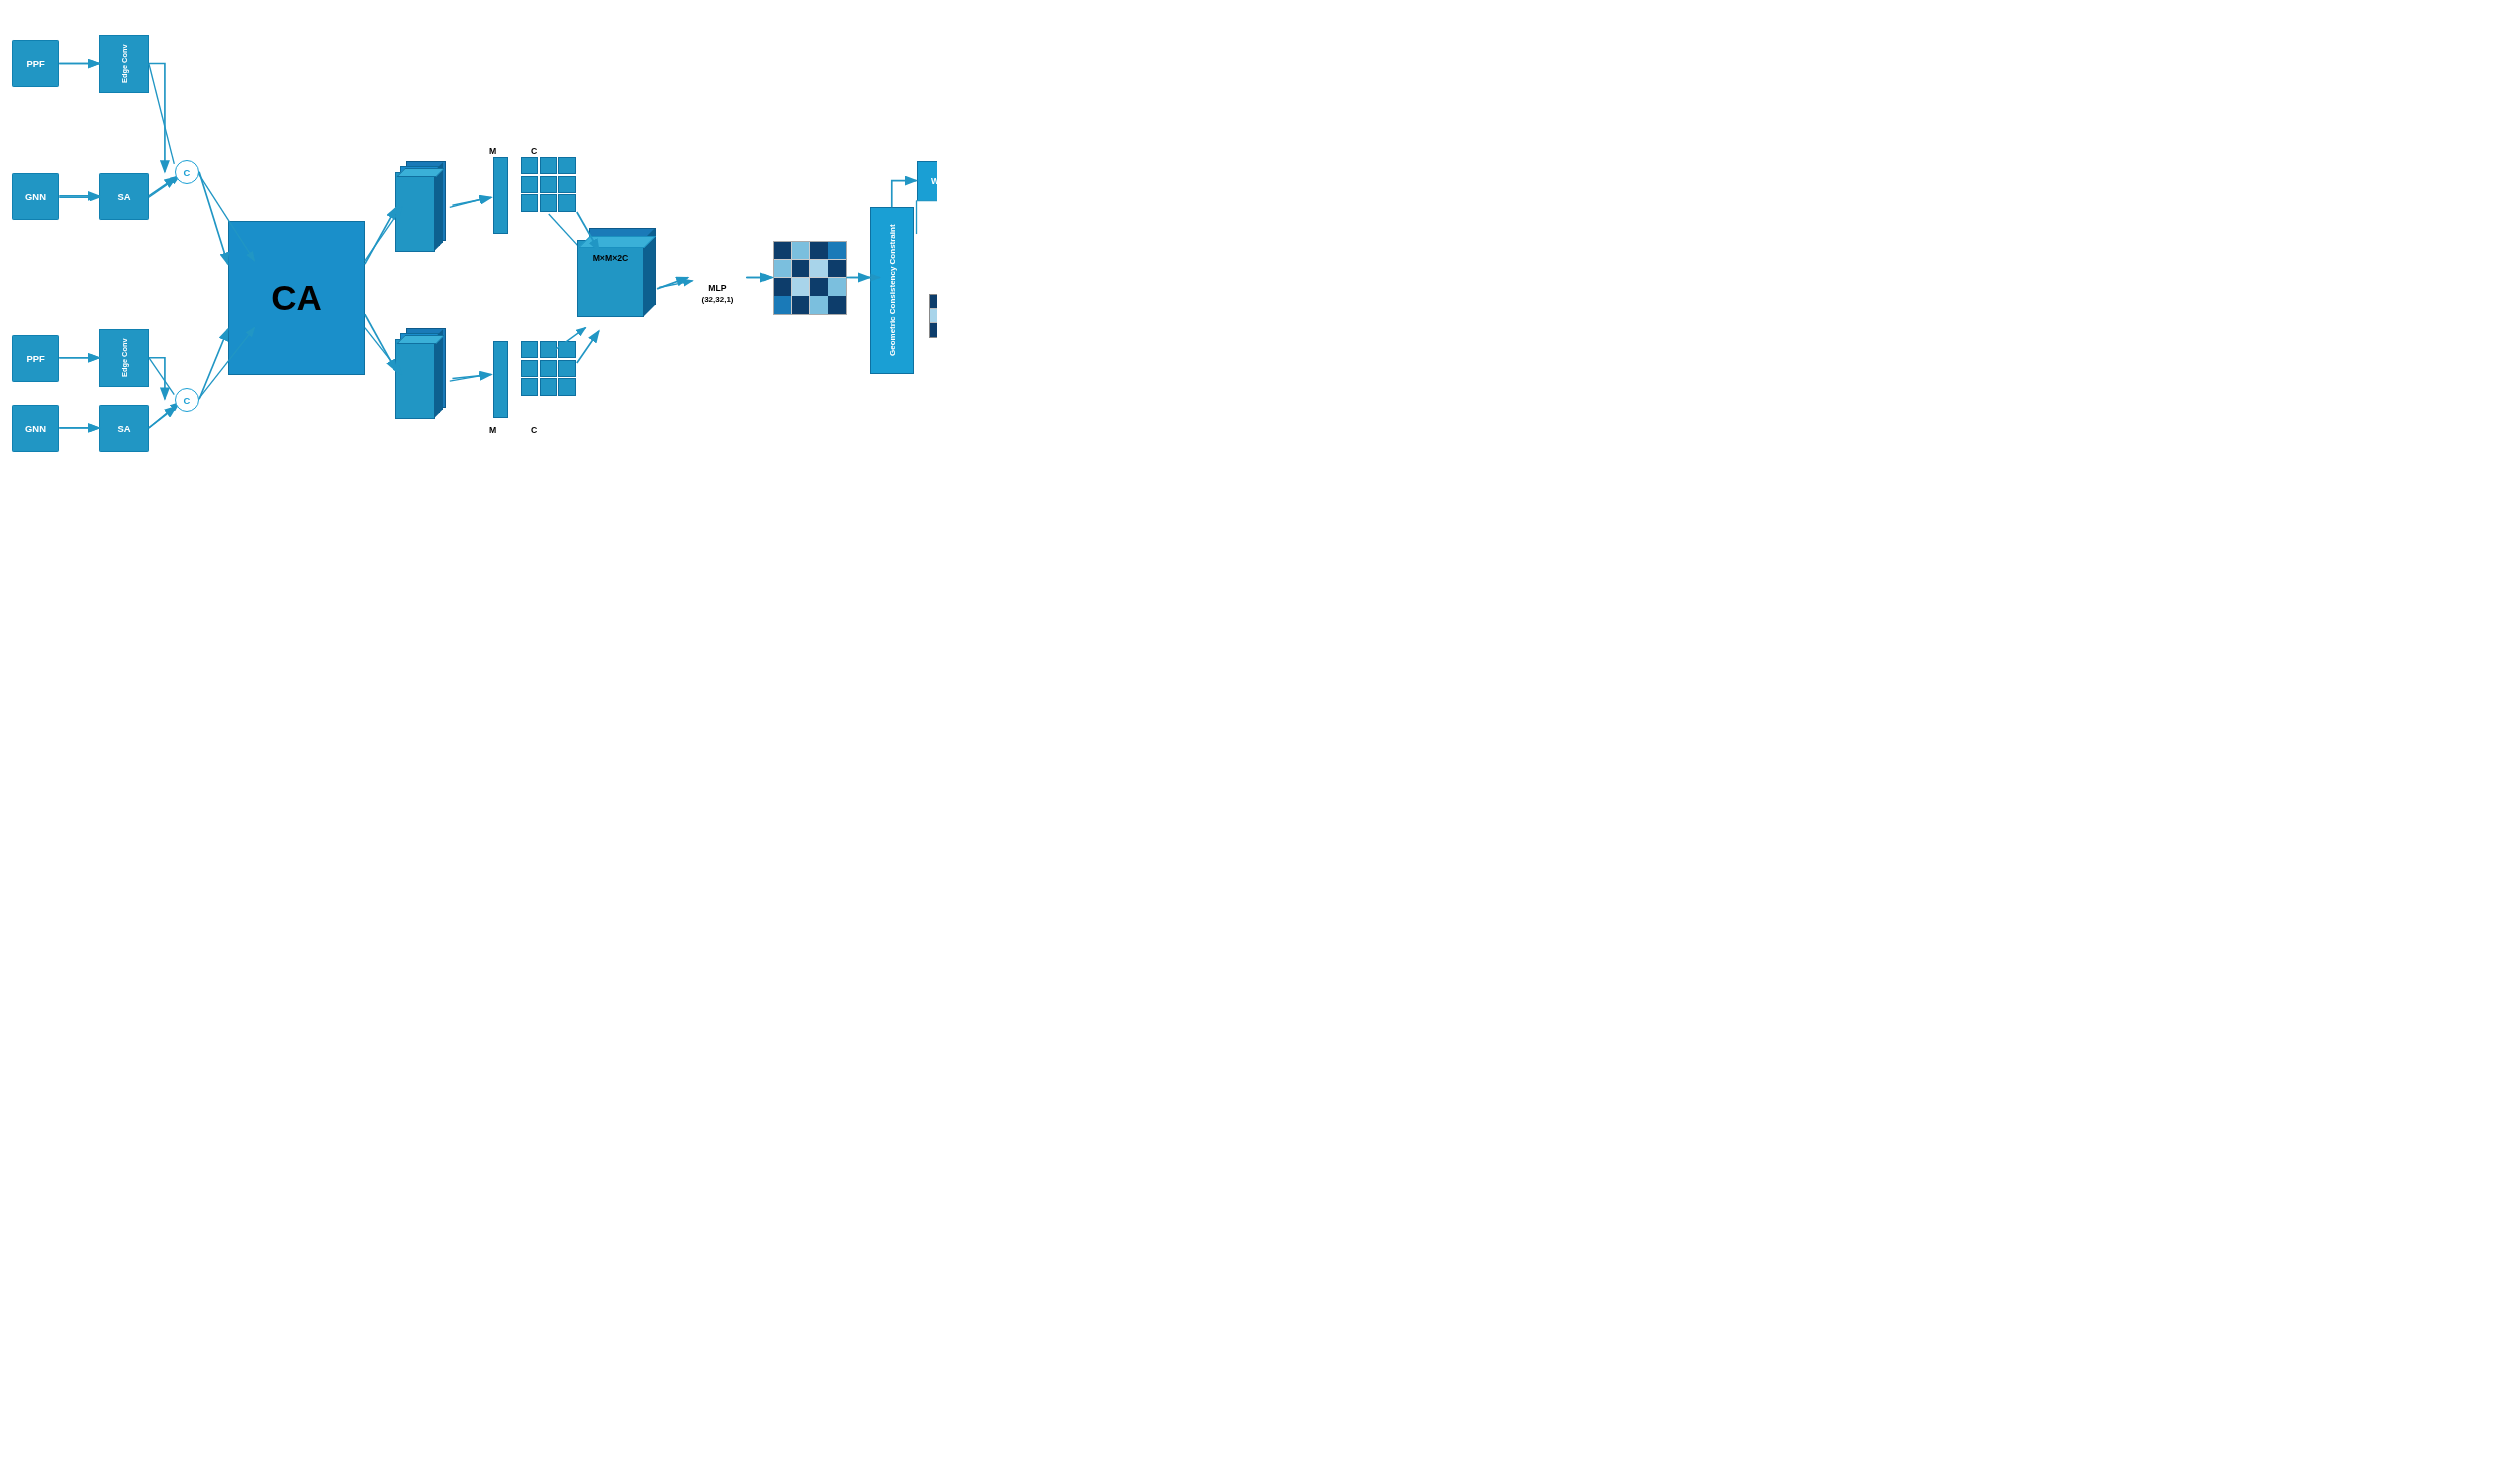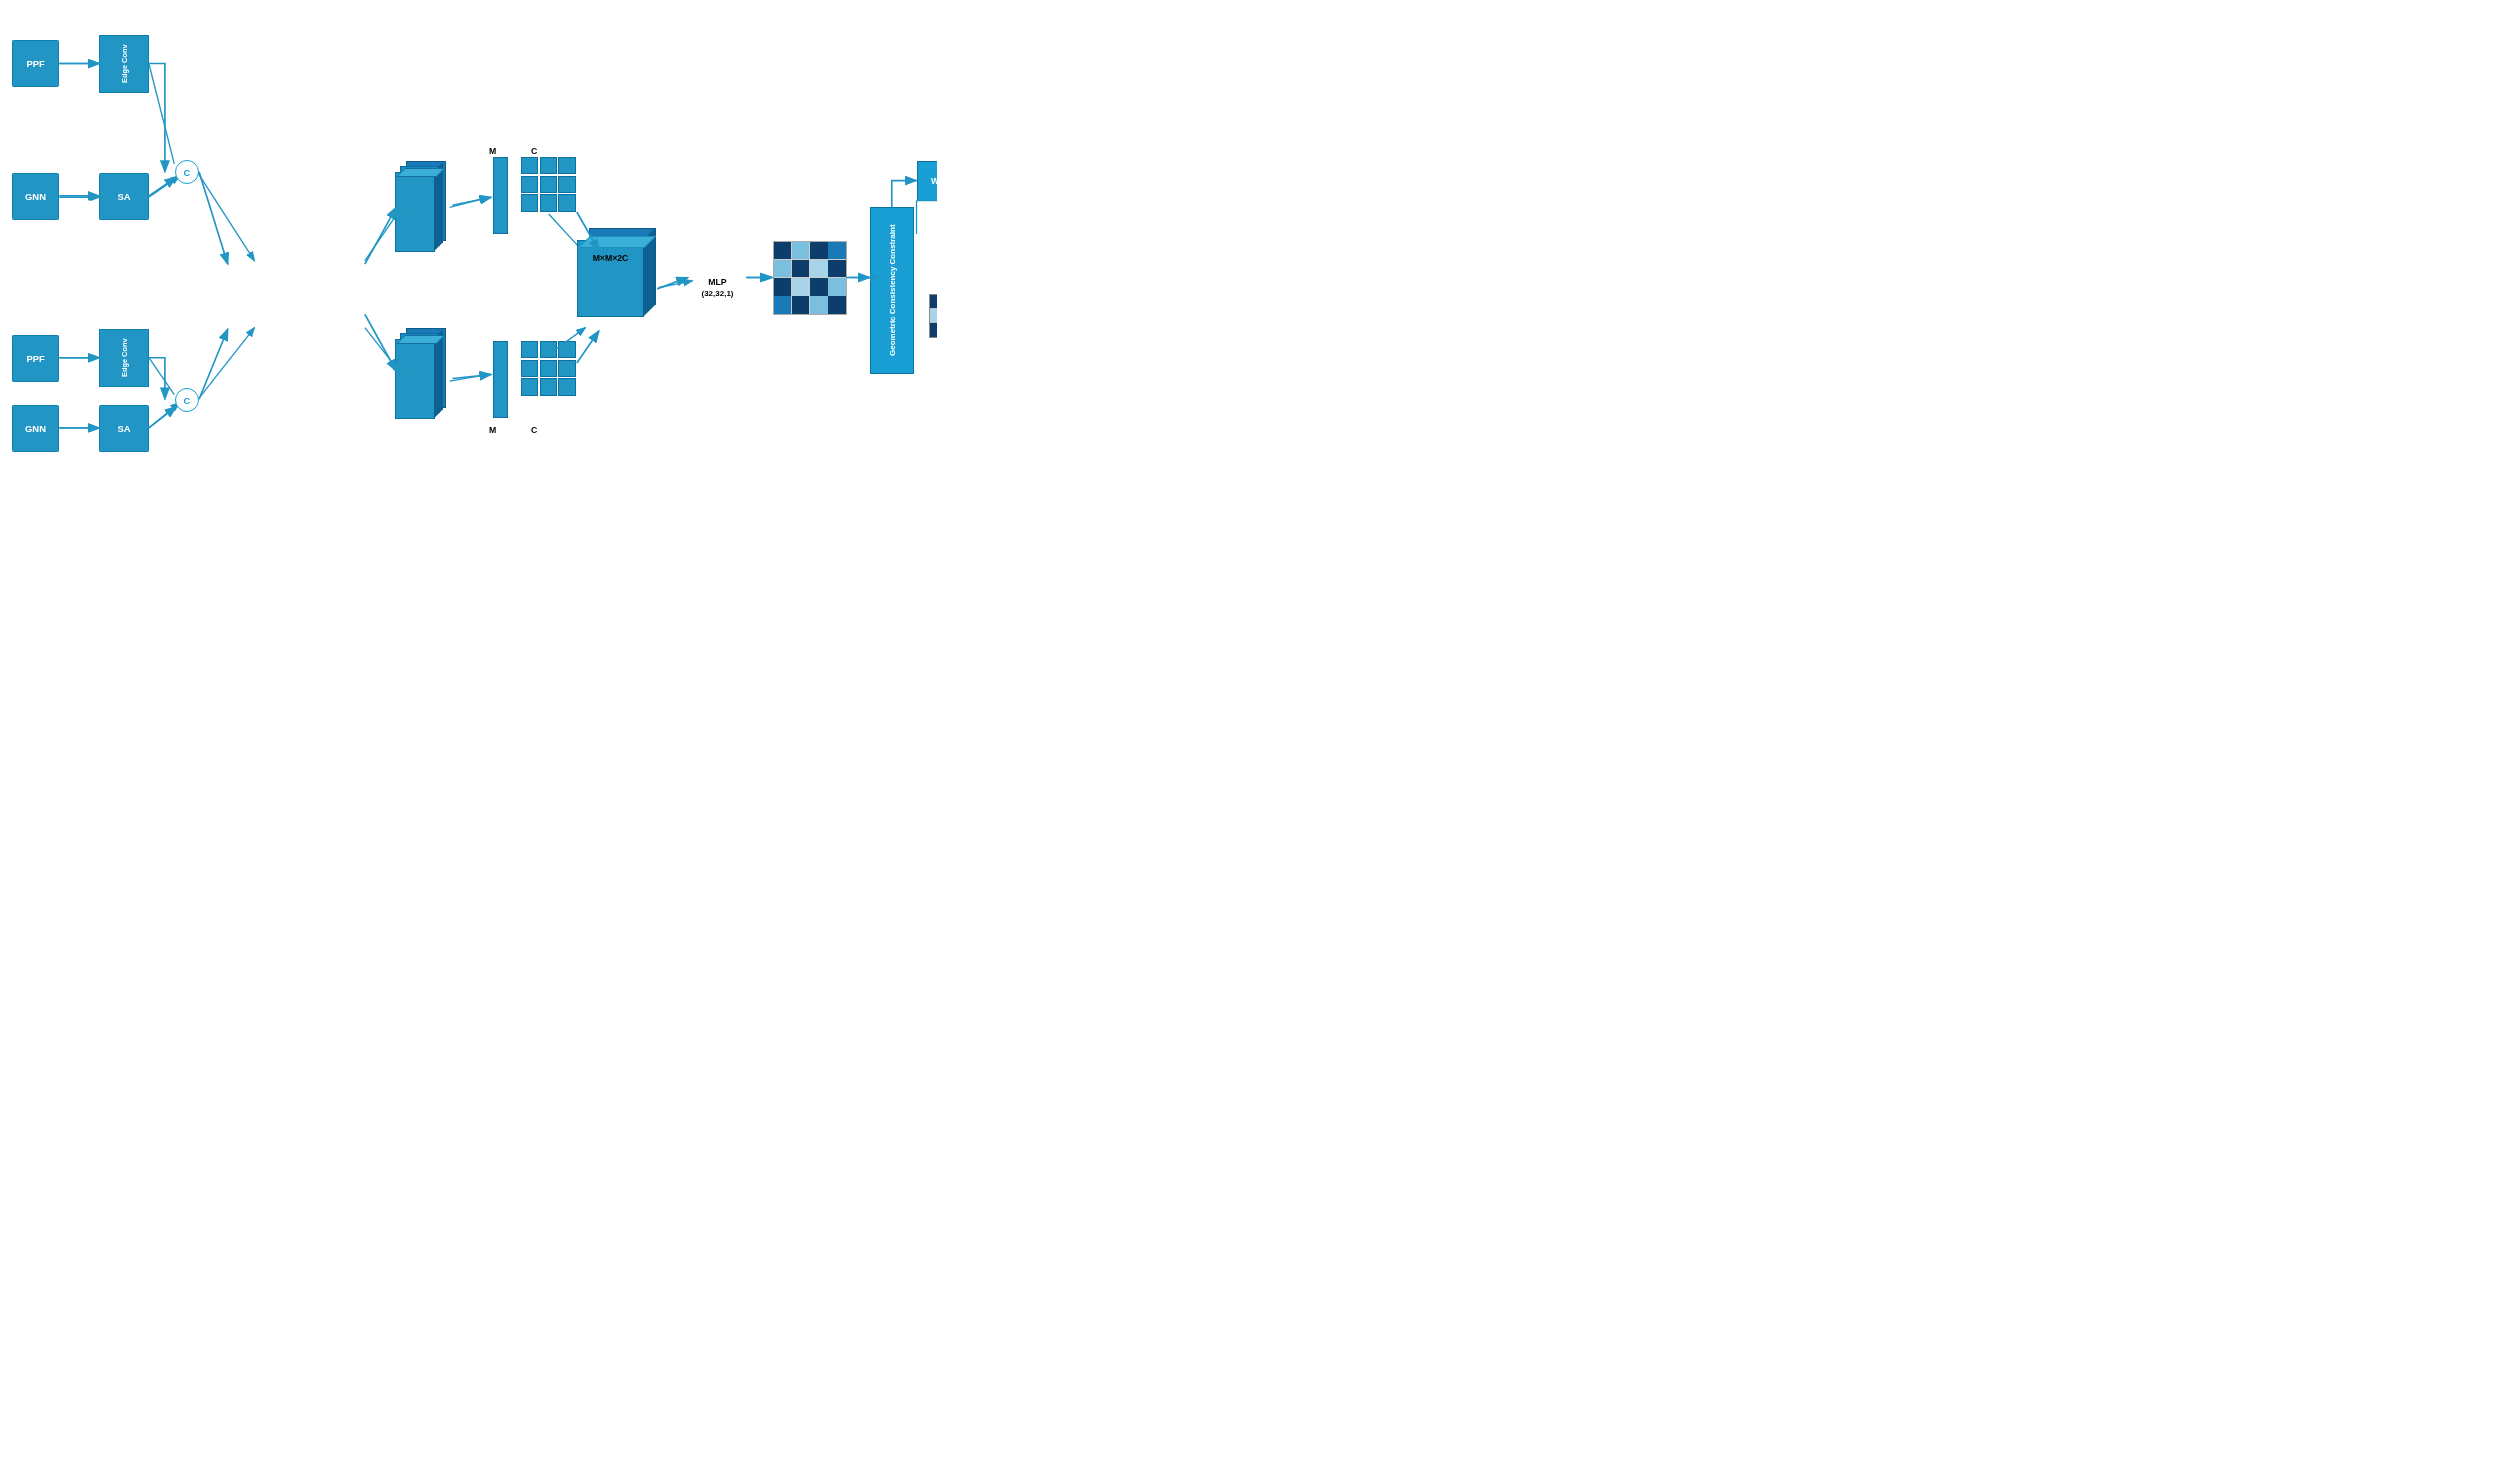--- a/index.html
+++ b/index.html
@@ -201,20 +201,23 @@
   </div>
 
   <div class="block-flat" style="left:99px; top:405px; width:50px; height:47px; background:#2196c4; color:#fff; font-size:9.4px; font-weight:bold; border-radius:1.3px;">
     <span>SA</span>
   </div>
 
   <div class="circle-connector" style="left:175px; top:388px;">
     <span>C</span>
   </div>
 
+  <div class="ca-block" style="left:228px; top:221px; width:137px; height:154px;">
+    <span>CA</span>
+  </div>
 
   <div class="stacked-3d" style="left:395px; top:161px; width:55px; height:97px;">
 
     <div style="position:absolute; left:10.7px; top:0; width:40px; height:80px; background:#1a7ab8; border:1px solid #0e5a8a; z-index:1;"></div>
 
     <div style="position:absolute; left:5.4px; top:5.4px; width:40px; height:80px; background:#1a8ccc; border:1px solid #0e6a9a; z-index:2;"></div>
 
     <div style="position:absolute; left:0; top:10.7px; width:40px; height:80px; background:#2196c4; border:1px solid #1070a0; z-index:3;"></div>
 
     <div style="position:absolute; left:0; top:6.7px; width:40px; height:9.4px; background:#3ab0d8; border:1px solid #1070a0; transform:skewX(-45deg) translateX(5.4px); z-index:4;"></div>
@@ -274,21 +277,21 @@
 
     <div style="position:absolute; left:0; top:12px; width:67px; height:77px; background:#2196c4; border:1px solid #0e70a0; z-index:2;"></div>
 
     <div style="position:absolute; left:1.3px; top:8px; width:66px; height:12px; background:#3ab0d8; border:1px solid #1a90c0; transform:skewX(-45deg) translateX(6px); z-index:3;"></div>
 
     <div style="position:absolute; left:66px; top:12px; width:12px; height:77px; background:#0d6090; z-index:2; transform:skewY(-45deg) translateY(-6px);"></div>
 
     <div style="position:absolute; left:0; top:25.4px; width:67px; text-align:center; font-size:8.7px; font-weight:bold; color:#000; z-index:4;">M×M×2C</div>
   </div>
 
-  <div class="block-flat" style="left:688px; top:258px; width:59px; height:60px; background:#fff; border:none; flex-direction:column;">
+  <div class="block-flat" style="left:688px; top:264px; width:59px; height:60px; background:#fff; border:none; flex-direction:column;">
     <div style="font-size:8.7px; font-weight:bold; color:#000; text-align:center; line-height:1.3;">MLP<br><span style="font-size:8px;">(32,32,1)</span></div>
   </div>
 
   <div style="position:absolute; left:773px; top:241px; display:grid; grid-template-columns:repeat(4,17.4px); grid-template-rows:repeat(4,17.4px); gap:0.7px; background:#ccc; border:0.7px solid #aaa;">
 
     <div style="background:#0d3d6b;"></div>
     <div style="background:#7bbfde;"></div>
     <div style="background:#0d3d6b;"></div>
     <div style="background:#1a7ab8;"></div>
 

